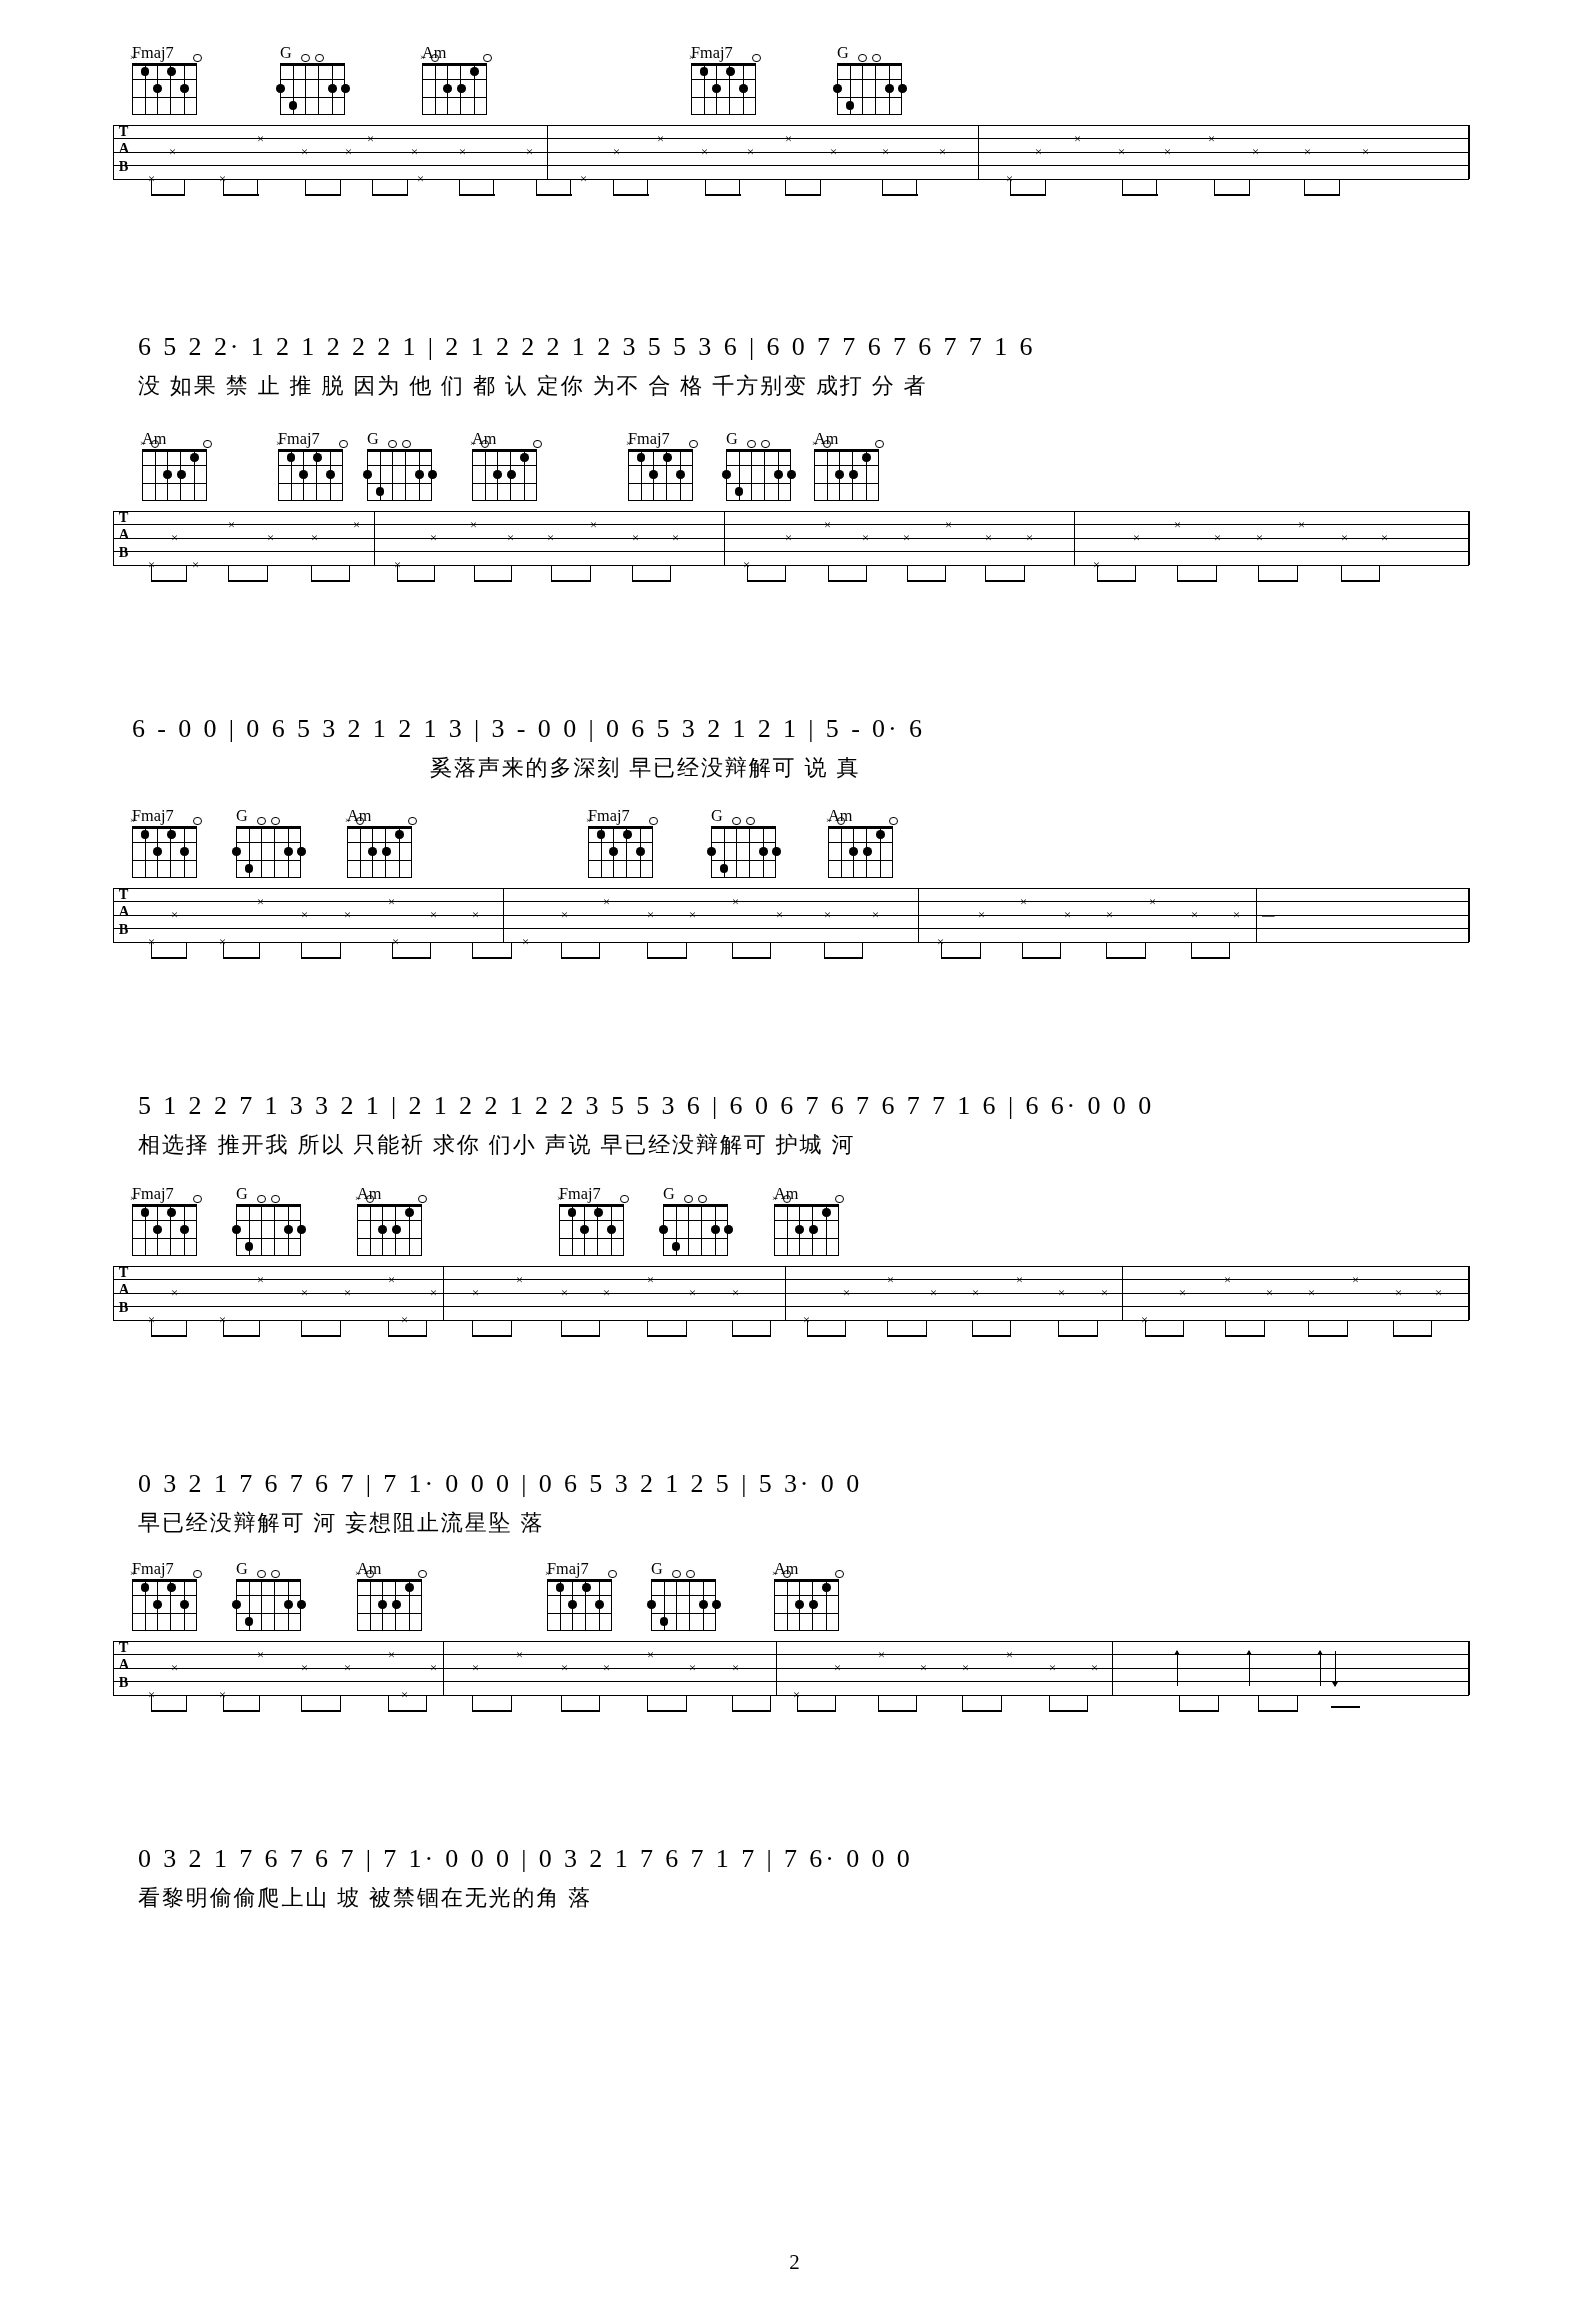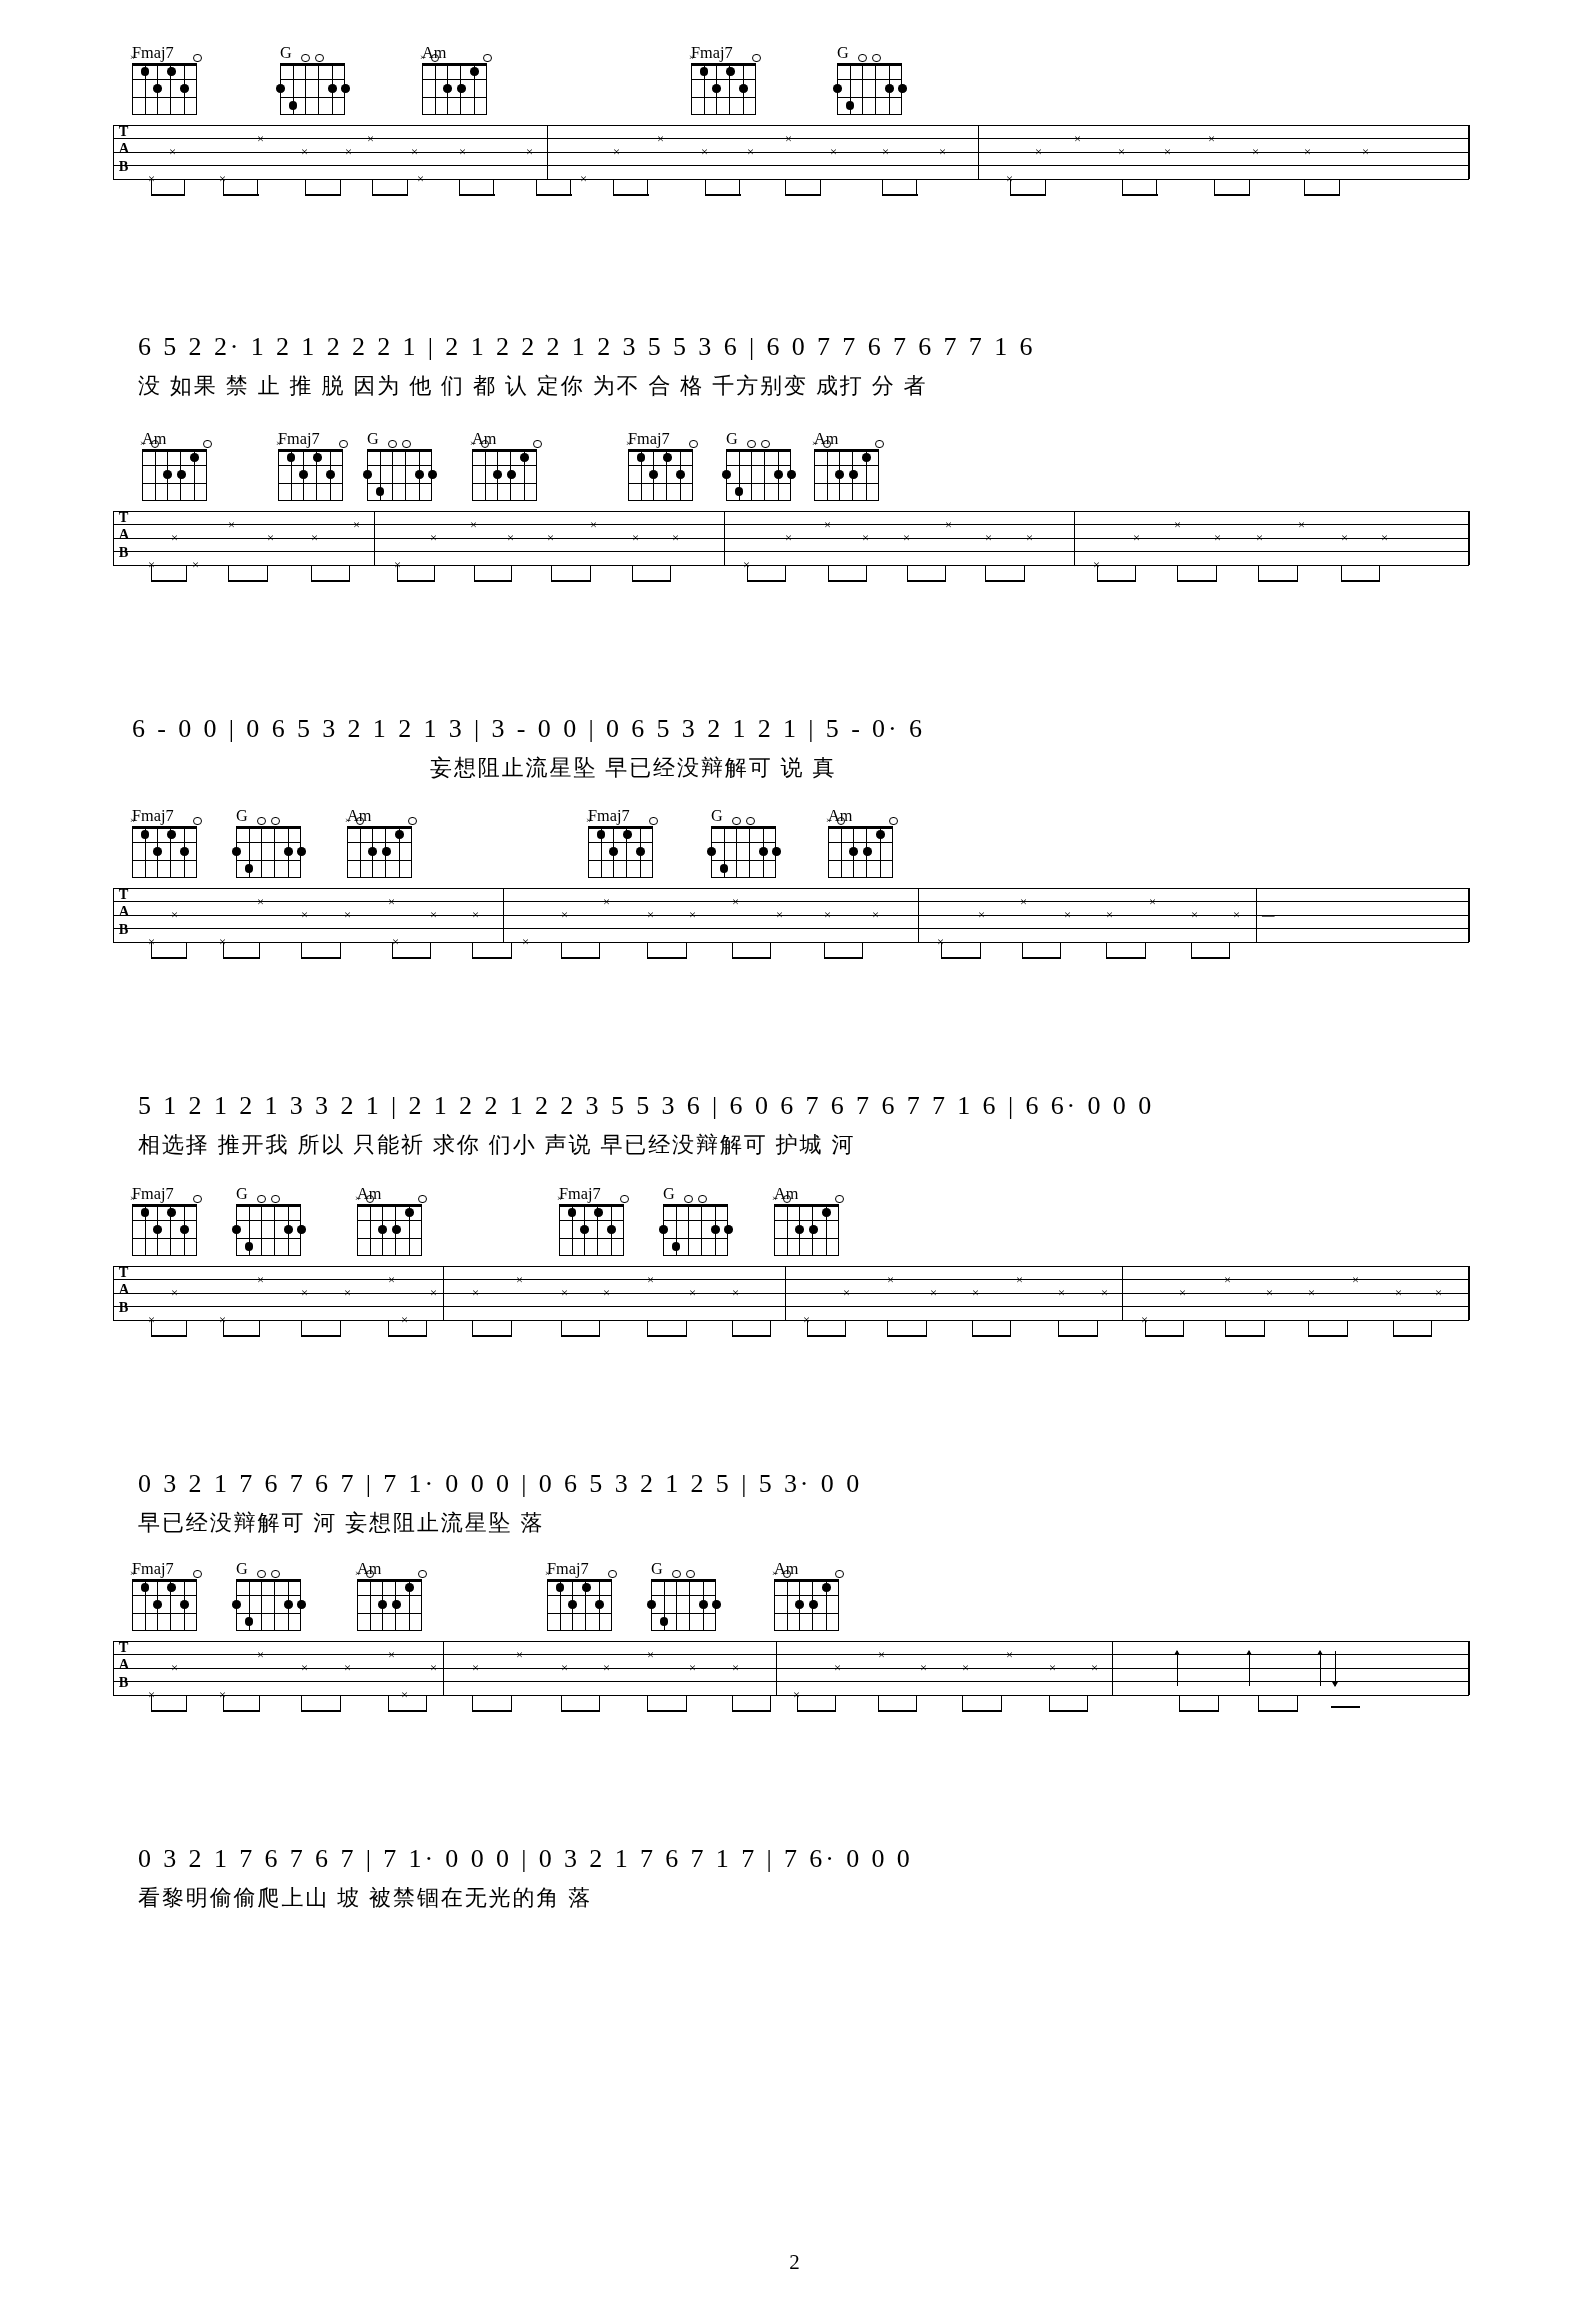--- a/index.html
+++ b/index.html
@@ -485,21 +485,21 @@
       <div class="beam" style="left:1064px;top:69px;width:39px;"></div>
       <div class="stem" style="left:1145px;top:54px;height:17.3px;"></div>
       <div class="stem" style="left:1184px;top:54px;height:17.3px;"></div>
       <div class="beam" style="left:1145px;top:69px;width:39px;"></div>
       <div class="stem" style="left:1228px;top:54px;height:17.3px;"></div>
       <div class="stem" style="left:1266px;top:54px;height:17.3px;"></div>
       <div class="beam" style="left:1228px;top:69px;width:39px;"></div>
     </div>
 
     <div class="numline" style="left:19px;top:284px;letter-spacing:2.9px;">6  -  0  0 | 0 6 5 3 2 1 2 1 3 | 3  -  0  0 | 0 6 5 3 2 1 2 1 | 5  -  0·  6</div>
-    <div class="lyricline" style="left:317px;top:323px;letter-spacing:1.9px;">妄想阻止流星坠            早已经没辩解可 说            真</div>
+    <div class="lyricline" style="left:317px;top:323px;letter-spacing:1.9px;">奚落声来的多深刻            早已经没辩解可 说            真</div>
   </div>
 
   <div class="sys" style="left:113px;top:807px;">
     <div class="chordbox" style="left:19px;top:0;">
       <div class="chordname">Fmaj7</div>
       <div class="grid">
         <div class="nut"></div>
         <div class="fretline" style="top:16.3px;"></div>
           <div class="fretline" style="top:34px;"></div>
           <div class="fretline" style="top:51px;"></div>
@@ -701,21 +701,21 @@
       <div class="beam" style="left:909px;top:69px;width:39px;"></div>
       <div class="stem" style="left:993px;top:54px;height:17.3px;"></div>
       <div class="stem" style="left:1032px;top:54px;height:17.3px;"></div>
       <div class="beam" style="left:993px;top:69px;width:39px;"></div>
       <div class="stem" style="left:1078px;top:54px;height:17.3px;"></div>
       <div class="stem" style="left:1116px;top:54px;height:17.3px;"></div>
       <div class="beam" style="left:1078px;top:69px;width:39px;"></div>
       <div class="tnum" style="left:1149px;top:21px;">—</div>
     </div>
 
-    <div class="numline" style="left:25px;top:284px;letter-spacing:2.9px;">5 1 2 1   2 1 3 3 2 1 | 2 1 2 2 1  2 2 3 5 5 3 6 | 6  0 6 7 6 7 6 7 7 1 6 | 6 6· 0 0 0</div>
+    <div class="numline" style="left:25px;top:284px;letter-spacing:2.9px;">5 1 2 2   7 1 3 3 2 1 | 2 1 2 2 1  2 2 3 5 5 3 6 | 6  0 6 7 6 7 6 7 7 1 6 | 6 6· 0 0 0</div>
     <div class="lyricline" style="left:25px;top:323px;letter-spacing:1.9px;">相选择   推开我   所以 只能祈  求你 们小  声说      早已经没辩解可 护城  河</div>
   </div>
 
   <div class="sys" style="left:113px;top:1185px;">
     <div class="chordbox" style="left:19px;top:0;">
       <div class="chordname">Fmaj7</div>
       <div class="grid">
         <div class="nut"></div>
         <div class="fretline" style="top:16.3px;"></div>
           <div class="fretline" style="top:34px;"></div>

